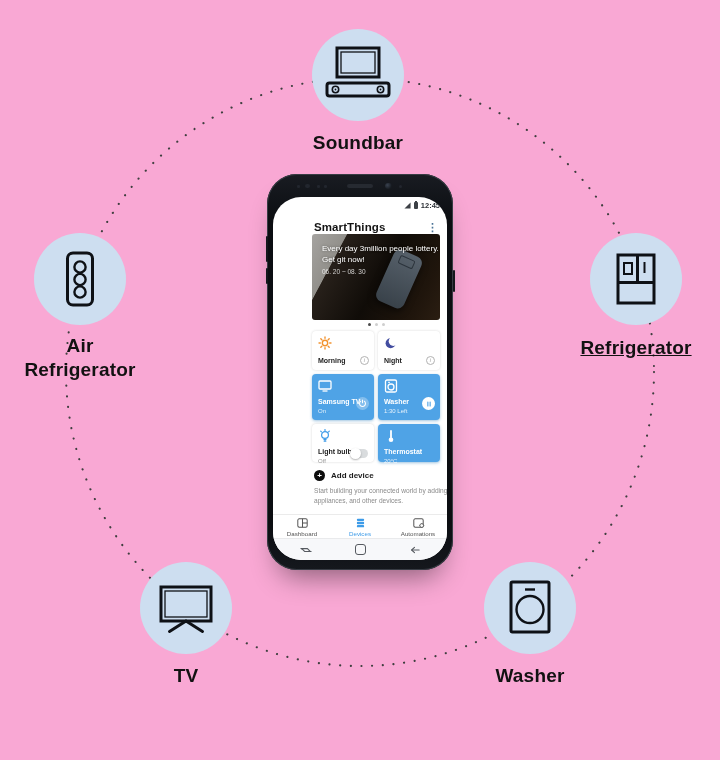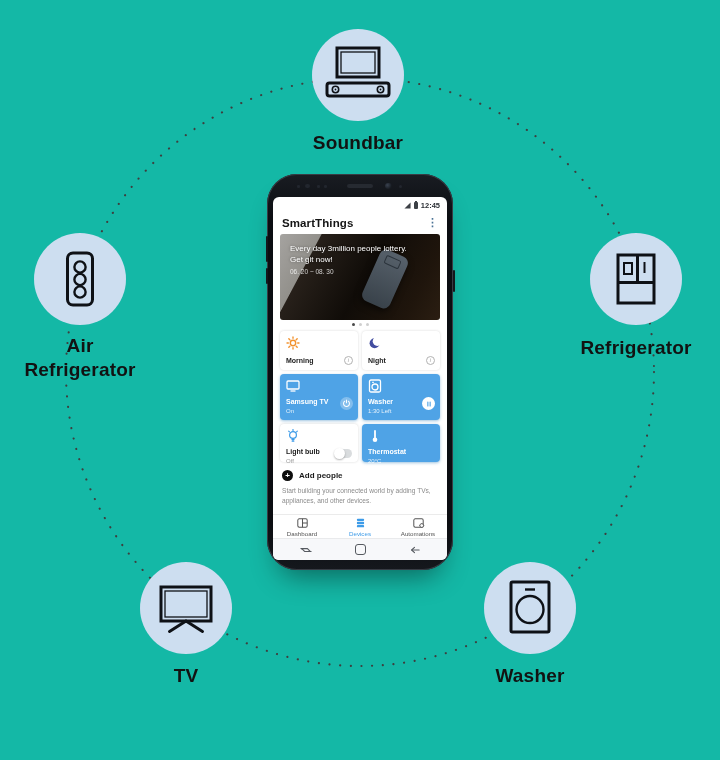--- a/index.html
+++ b/index.html
@@ -1,44 +1,44 @@
 <!DOCTYPE html>
 <html><head>
 <meta charset="utf-8">
 <style>
   html,body{margin:0;padding:0;background:#fff;}
-  .stage{position:relative;width:720px;height:760px;background:#14b8a6;overflow:hidden;
+  .stage{position:relative;width:720px;height:760px;background:#f9a8d4;overflow:hidden;
          font-family:"Liberation Sans",sans-serif;}
   .ring-svg{position:absolute;left:0;top:0;z-index:0;}
 
   
   .node{position:absolute;width:92px;height:92px;border-radius:50%;background:#cddef0;
         display:flex;align-items:center;justify-content:center;z-index:2;}
   .node svg{display:block;}
   .node-label{position:absolute;z-index:2;font-weight:700;font-size:19px;color:#121212;
               text-align:center;line-height:24px;letter-spacing:.2px;}
 
   
   .phone{position:absolute;left:267px;top:174px;width:186px;height:396px;z-index:3;
          background:linear-gradient(180deg,#191c22,#0b0d11 12%,#0b0d11 88%,#15181d);
          border-radius:30px;box-shadow:0 18px 28px -12px rgba(0,0,0,.45),inset 0 0 0 1px #383c44;}
   .side-btn{position:absolute;background:#14171c;border-radius:2px;}
   .bezel-dot{position:absolute;border-radius:50%;background:#22262e;}
   .earpiece{position:absolute;left:80px;top:10px;width:26px;height:3.5px;border-radius:2px;background:#262a31;}
   .front-cam{position:absolute;left:118px;top:8.5px;width:6.5px;height:6.5px;border-radius:50%;
              background:radial-gradient(circle at 35% 35%,#3a4250,#161a20 70%);}
   .screen{position:absolute;left:6px;top:23px;right:6px;bottom:10px;background:#fff;
-          border-radius:6px;overflow:hidden;}
+          border-radius:28px;overflow:hidden;padding-left:32px;}
 
   
   .statusbar{height:13px;display:flex;justify-content:flex-end;align-items:center;gap:2.5px;padding:2px 7px 0;}
   .status-time{font-size:7.5px;font-weight:700;color:#2b2f35;}
   .battery{width:4.5px;height:7px;background:#3c4046;border-radius:1px;position:relative;}
   .battery::after{content:'';position:absolute;top:-1.5px;left:1px;right:1px;height:1.2px;background:#3c4046;}
-  .appbar{height:21px;display:flex;align-items:center;justify-content:space-between;padding:0 9px;}
+  .appbar{height:21px;display:flex;align-items:flex-end;justify-content:space-between;padding:0 9px;}
   .app-title{font-size:11.5px;font-weight:700;color:#141414;letter-spacing:.1px;}
   .kebab{font-size:11px;font-weight:700;color:#4b7396;line-height:1;}
 
   
   .banner{margin:1px 7px 0;height:86px;border-radius:3px;position:relative;overflow:hidden;
           background:linear-gradient(118deg,#a5a3a0 0%,#92908b 20%,#27201a 20.5%,#100c08 52%,#1f150c 82%,#2b1e12 100%);}
   .banner-phone{position:absolute;left:56%;top:20%;width:30px;height:56px;border-radius:7px;
                 background:linear-gradient(180deg,#57616b,#39424a);transform:rotate(24deg);
                 box-shadow:0 3px 7px rgba(0,0,0,.55);}
   .banner-phone::after{content:'';position:absolute;left:7px;top:5px;width:14px;height:7px;
@@ -124,21 +124,21 @@
 
   <div class="node" style="left:590px;top:233px;">
     <svg width="90" height="90" viewBox="0 0 90 90" fill="none" stroke="#0e1116" stroke-width="3">
       <rect x="27" y="21" width="36" height="48"></rect>
       <line x1="27" y1="48.5" x2="63" y2="48.5"></line>
       <line x1="46.5" y1="21" x2="46.5" y2="48.5"></line>
       <rect x="33" y="29" width="8" height="11" stroke-width="2"></rect>
       <line x1="53.5" y1="28" x2="53.5" y2="39" stroke-width="2"></line>
     </svg>
   </div>
-  <div class="node-label" style="left:566px;top:336px;width:140px;">Refrigerator</div>
+  <div class="node-label" style="left:566px;top:336px;width:140px;text-decoration:underline;">Refrigerator</div>
 
   <div class="node" style="left:140px;top:562px;">
     <svg width="90" height="90" viewBox="0 0 90 90" fill="none" stroke="#0e1116" stroke-width="3">
       <rect x="20" y="24" width="50" height="34"></rect>
       <rect x="24" y="28" width="42" height="26" stroke-width="1.3"></rect>
       <path d="M45 58 L28.5 68.5 M45 58 L61.5 68.5" stroke-linecap="round"></path>
     </svg>
   </div>
   <div class="node-label" style="left:146px;top:664px;width:80px;">TV</div>
 
@@ -276,21 +276,21 @@
             <circle cx="7" cy="10.7" r="2.3" fill="#fff"></circle>
           </svg>
           <span class="dev-name">Thermostat</span>
           <span class="dev-sub">20°C</span>
         </div>
       </div>
 
       <div class="add-section">
         <div class="add-head">
           <span class="add-circle">+</span>
-          <span class="add-title">Add people</span>
+          <span class="add-title">Add device</span>
         </div>
         <div class="add-desc">Start building your connected world by adding TVs, appliances, and other devices.</div>
       </div>
 
       <div class="tabbar">
         <div class="tab">
           <svg width="13" height="10" viewBox="0 0 18 13" fill="none" stroke="#555" stroke-width="1.4">
             <rect x="2.5" y="0.75" width="13" height="11.5" rx="2"></rect>
             <line x1="9" y1="0.75" x2="9" y2="12.25"></line>
             <line x1="9" y1="6.5" x2="15.5" y2="6.5"></line>

